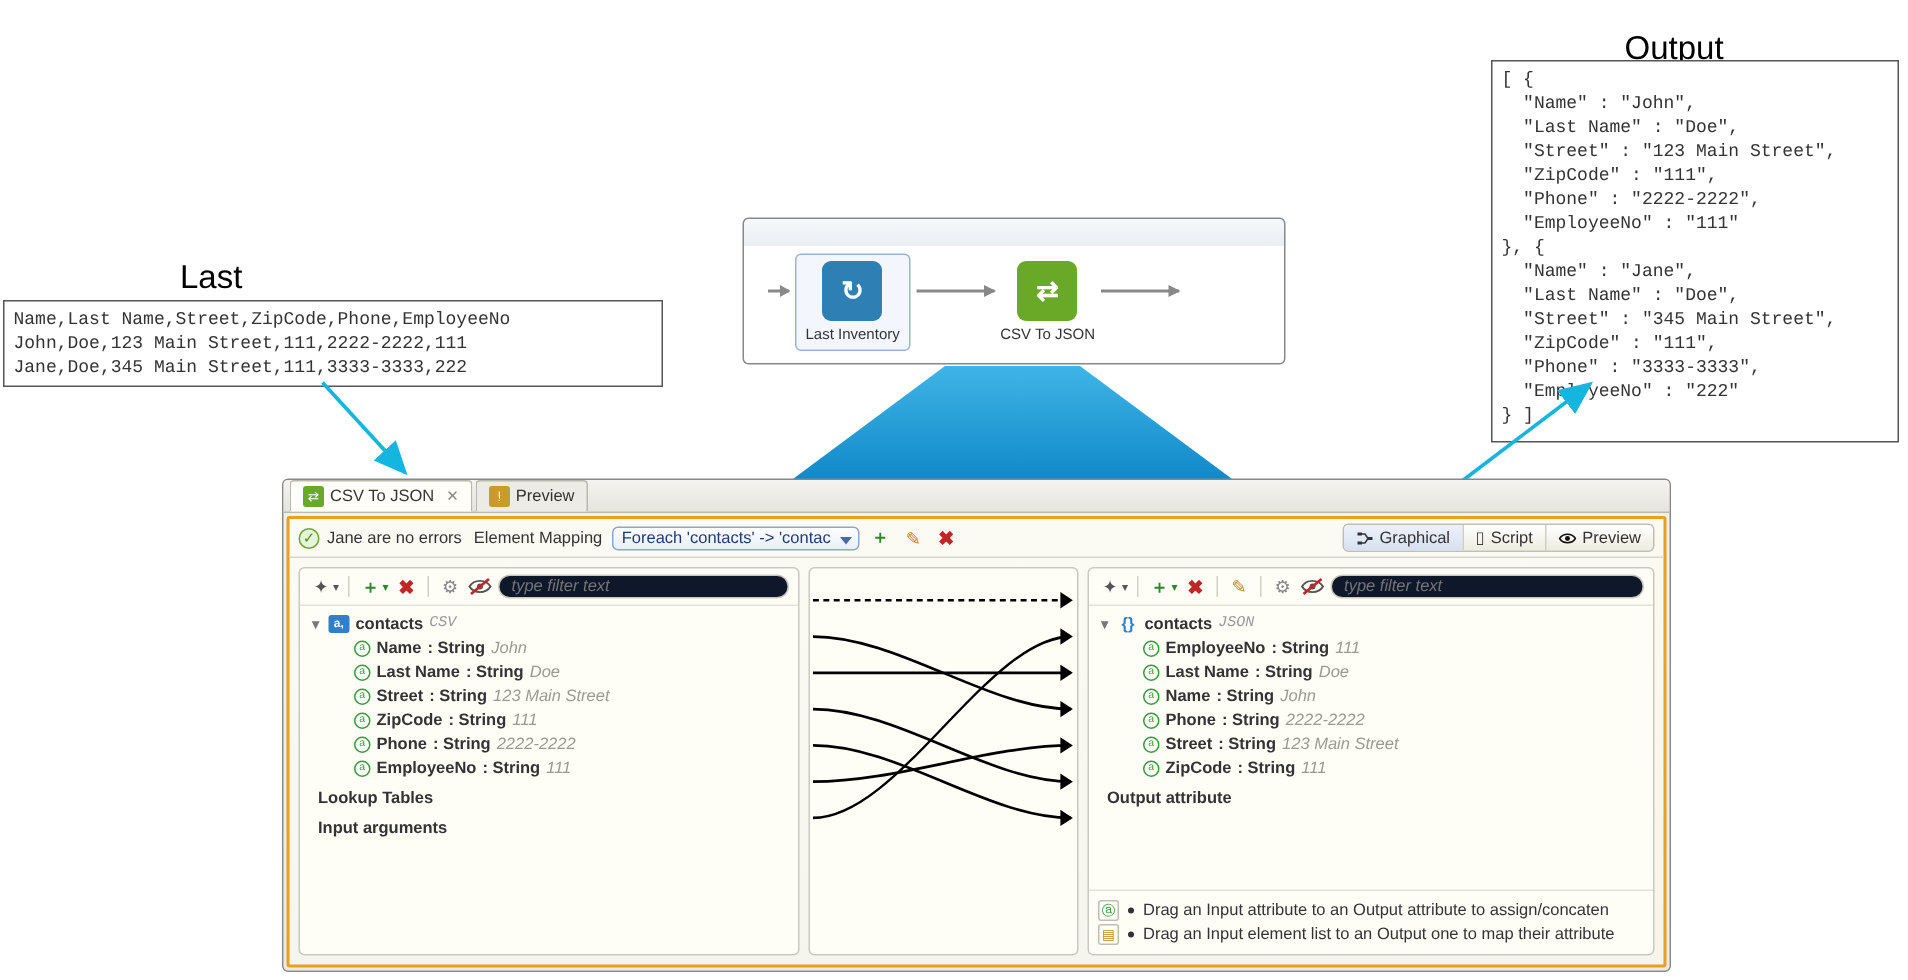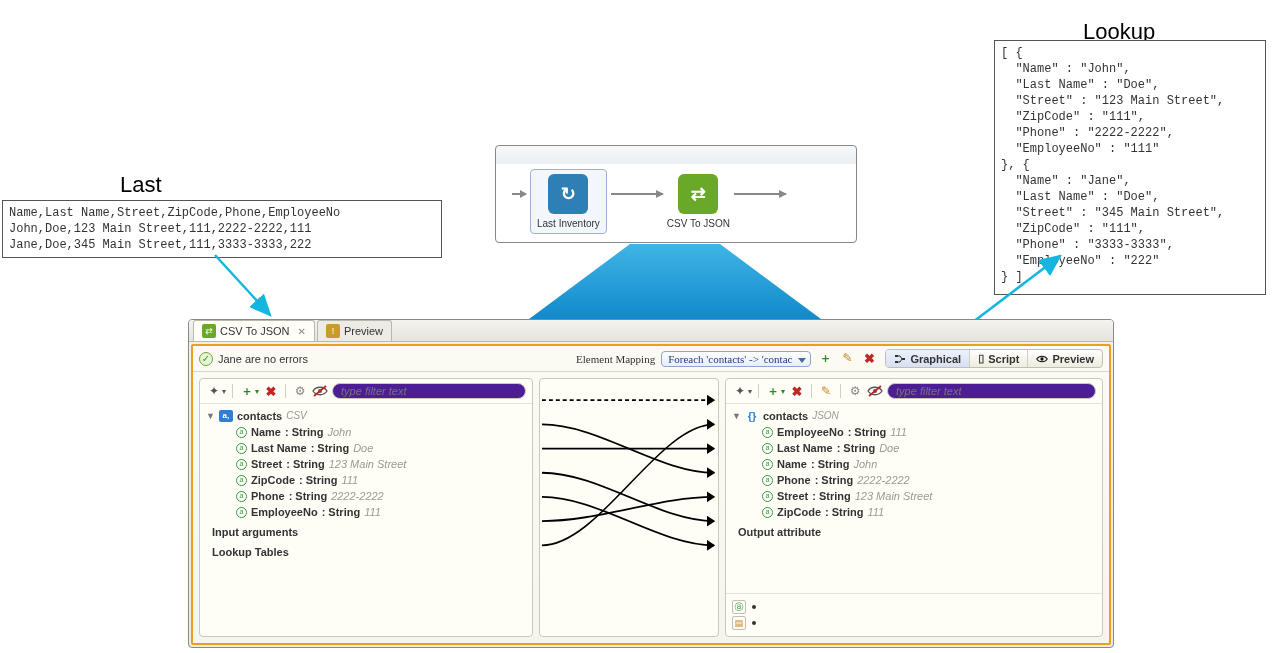--- a/index.html
+++ b/index.html
@@ -142,22 +142,22 @@
     gap: 8px;
     border-bottom: 1px solid #d7d7cc;
   }
   #status-left { display:flex; align-items:center; gap:5px; flex:0 0 auto; }
   .ok-bullet {
     width:14px; height:14px; border-radius:50%;
     border:1px solid #6ea536; background:#e7f6d8;
     display:flex; align-items:center; justify-content:center;
     color:#4c8c1e; font-size:10px;
   }
-  #status-center { flex:1; display:flex; align-items:center; justify-content:flex-end; gap:6px;font-family:Liberation Serif, serif; }
-  #status-right { display:flex; gap:4px;font-weight:bold; }
+  #status-center { flex:1; display:flex; align-items:center; justify-content:flex-start; gap:6px; }
+  #status-right { display:flex; gap:4px; }
 
   .combo {
     border:1px solid #8ba6cf; border-radius:4px;
     background:linear-gradient(#fefeff,#e8eefb);
     padding:1px 18px 1px 6px;
     font-size:11px; color:#1e3d73;
     position:relative;
   }
   .combo::after {
     content:""; position:absolute; right:4px; top:6px;
@@ -204,41 +204,41 @@
 
   .pane-toolbar {
     display:flex; align-items:center; gap:4px;
     padding:4px 6px;
     border-bottom:1px solid #e2e2d6;
   }
   .sep { width:1px; height:14px; background:#cfcfc2; margin:0 2px; }
   .filter-input {
     flex:1; border:1px solid #c9c9bd; border-radius:10px;
     padding:1px 8px; font-size:11px; color:#888;
-    background:#4c1d95; font-style:italic;
+    background:#0f172a; font-style:italic;
   }
 
   .tree-body {
     padding:4px 4px 6px 6px;
     font-size:11px;
     line-height:16px;
     overflow:auto;
   }
   .tree-root {
     display:flex; align-items:center; gap:4px; font-weight:bold;
   }
   .tree-root .twist { color:#777; font-size:9px; }
   .root-badge {
     width:14px; height:12px; border-radius:2px;
     display:flex; align-items:center; justify-content:center;
     font-size:8px; font-weight:bold; color:#fff;
   }
   .root-badge.csv { background:#2f7fd1; }
   .root-badge.json { color:#2f7fd1; background:transparent; font-size:11px; }
-  .fmt-tag { font-style:italic; color:#999; font-weight:normal; font-size:10px; }
+  .fmt-tag { font-style:italic; color:#999; font-weight:normal; font-size:10px;font-family:Liberation Mono, monospace; }
 
   .attr-row {
     display:flex; align-items:center; gap:4px;
     padding-left:30px;
   }
   .attr-dot {
     width:11px; height:11px; border-radius:50%;
     border:1.5px solid #3a9a3a; background:#fff;
     display:flex; align-items:center; justify-content:center;
   }
@@ -267,21 +267,21 @@
   }
   .dot-bullet { width:4px; height:4px; border-radius:50%; background:#333; }
 
   
   .cyan-arrow { position:absolute; pointer-events:none; }
 </style>
 </head>
 <body>
 
 <div id="label-input" class="label-heading">Last</div>
-<div id="label-output" class="label-heading">Lookup</div>
+<div id="label-output" class="label-heading">Output</div>
 
 <div id="input-box" class="text-box">Name,Last Name,Street,ZipCode,Phone,EmployeeNo
 John,Doe,123 Main Street,111,2222-2222,111
 Jane,Doe,345 Main Street,111,3333-3333,222</div>
 <div id="output-box" class="text-box">[ {
   "Name" : "John",
   "Last Name" : "Doe",
   "Street" : "123 Main Street",
   "ZipCode" : "111",
   "Phone" : "2222-2222",
@@ -449,22 +449,22 @@
                 <span class="attr-type"> : String</span> 
                 <span class="attr-sample">2222-2222</span>
               </div>
               <div class="attr-row">
                 <span class="attr-dot"></span>
                 <span class="attr-name">EmployeeNo</span>
                 <span class="attr-type"> : String</span> 
                 <span class="attr-sample">111</span>
               </div>
             </div>
+          <div class="subhead">Lookup Tables</div>
           <div class="subhead">Input arguments</div>
-          <div class="subhead">Lookup Tables</div>
         </div>
       </div>
 
       <div class="pane" id="pane-mid">
         <svg id="map-svg" viewBox="0 0 180 170" preserveAspectRatio="none">
           <defs>
               <marker id="arr" markerWidth="7" markerHeight="7" refX="6" refY="3" orient="auto">
                 <path d="M0,0 L7,3 L0,6 z" fill="#000"></path>
               </marker>
             </defs>
@@ -550,23 +550,25 @@
                 <span class="attr-type"> : String</span> 
                 <span class="attr-sample">111</span>
               </div>
             </div>
           <div class="subhead">Output attribute</div>
         </div>
         <div class="hints">
           <div class="hint-row">
             <span class="hint-ico" style="color:#3a9a3a">ⓐ</span>
             <span class="dot-bullet"></span>
+            <span>Drag an Input attribute to an Output attribute to assign/concaten</span>
           </div>
           <div class="hint-row">
             <span class="hint-ico" style="color:#c77f1a">▤</span>
             <span class="dot-bullet"></span>
+            <span>Drag an Input element list to an Output one to map their attribute</span>
           </div>
         </div>
       </div>
     </div>
 
   </div>
 </div>
 
 </body></html>

